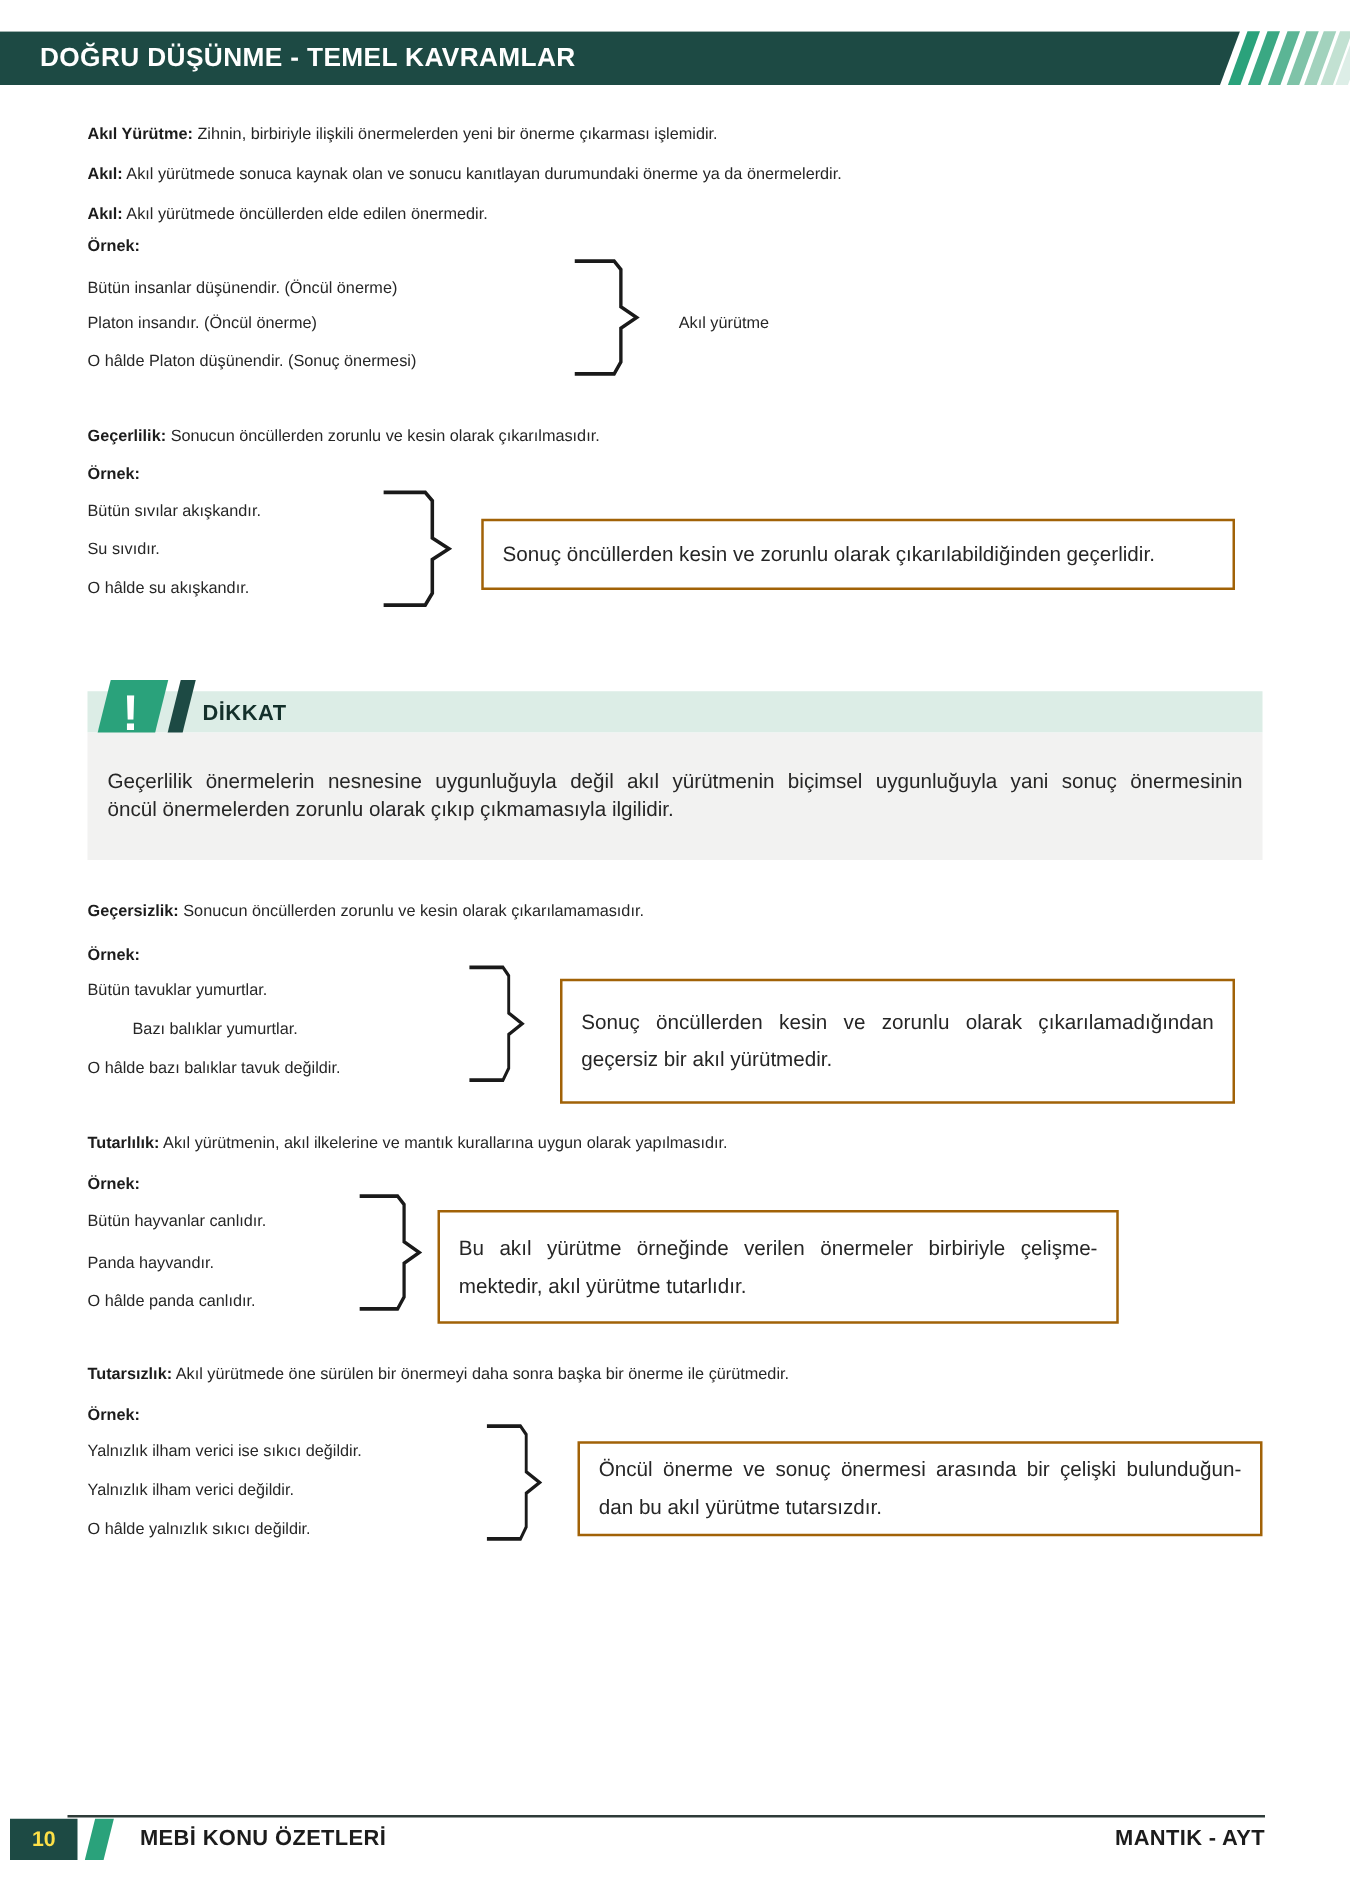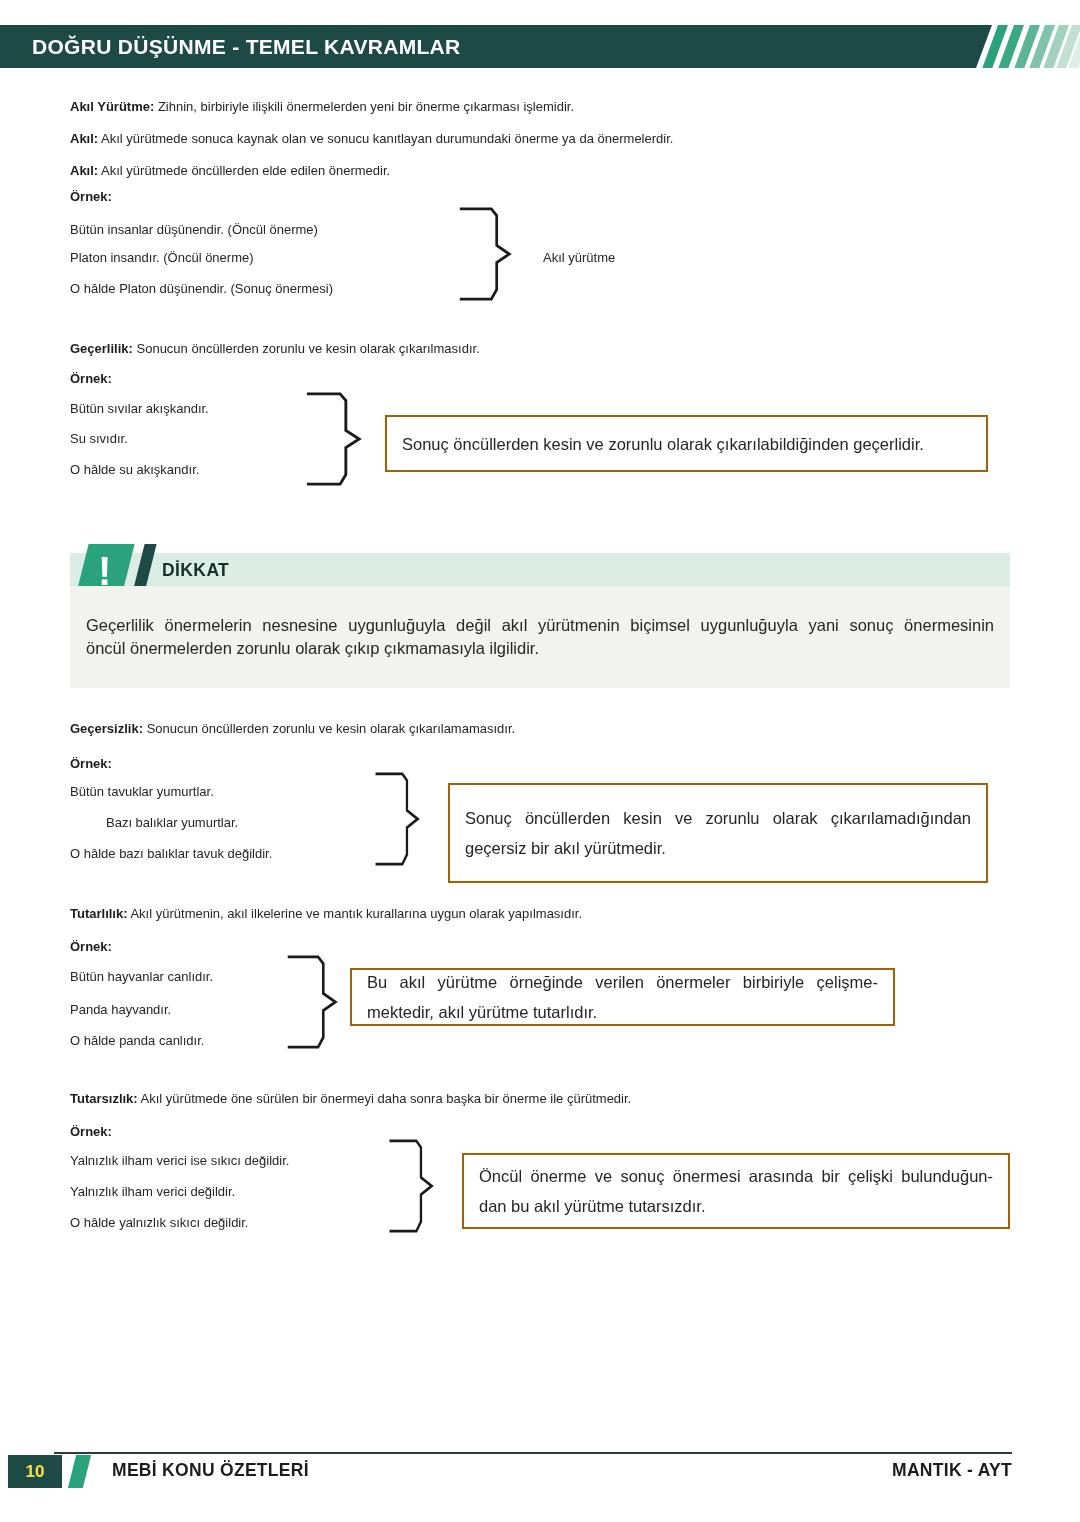--- a/index.html
+++ b/index.html
@@ -137,21 +137,21 @@
   <div class="line" style="top:903px;"><b>Tutarlılık:</b> <span>Akıl yürütmenin, akıl ilkelerine ve mantık kurallarına uygun olarak yapılmasıdır.</span></div>
   <div class="line" style="top:936px;"><b>Örnek:</b></div>
   <div class="line" style="top:966px;">Bütün hayvanlar canlıdır.</div>
   <div class="line" style="top:999px;">Panda hayvandır.</div>
   <div class="line" style="top:1030px;">O hâlde panda canlıdır.</div>
   <div class="abs brace" style="left:286px;top:954px;width:52px;height:96px;">
     <svg viewBox="0 0 60 100" preserveAspectRatio="none">
         <polyline points="2,3 37,3 43,10 43,41 57,50 43,59 43,87 37,97 2,97" fill="none" stroke="#1a1a1a" stroke-width="3" stroke-miterlimit="12"></polyline>
       </svg>
   </div>
-  <div class="callout" style="left:350px;top:968px;width:545px;height:58px;">
+  <div class="callout" style="left:350px;top:968px;width:545px;height:91px;">
     <div class="jl">Bu akıl yürütme örneğinde verilen önermeler birbiriyle çelişme-</div>
     <div class="nl">mektedir, akıl yürütme tutarlıdır.</div>
   </div>
 
   <div class="line" style="top:1088px;"><b>Tutarsızlık:</b> <span>Akıl yürütmede öne sürülen bir önermeyi daha sonra başka bir önerme ile çürütmedir.</span></div>
   <div class="line" style="top:1121px;"><b>Örnek:</b></div>
   <div class="line" style="top:1150px;">Yalnızlık ilham verici ise sıkıcı değildir.</div>
   <div class="line" style="top:1181px;">Yalnızlık ilham verici değildir.</div>
   <div class="line" style="top:1212px;">O hâlde yalnızlık sıkıcı değildir.</div>
   <div class="abs brace" style="left:388px;top:1138px;width:46px;height:96px;">

